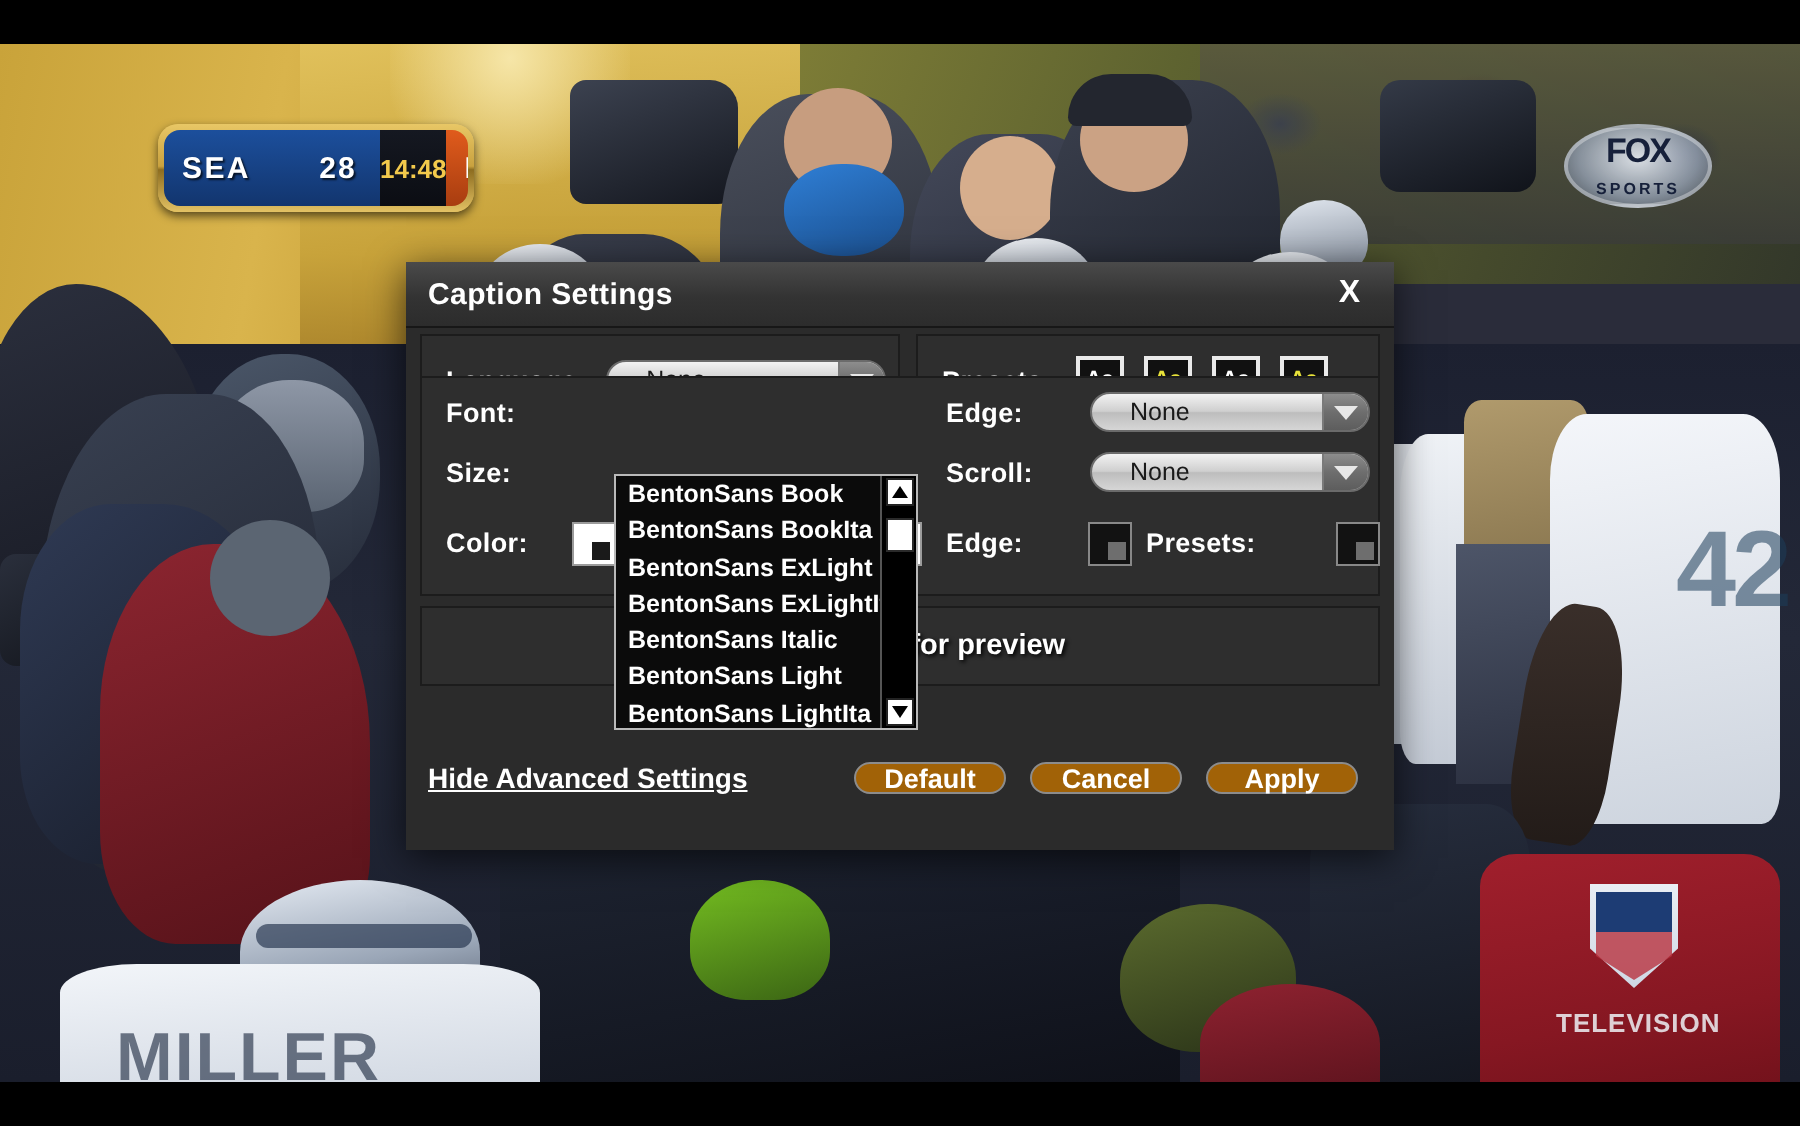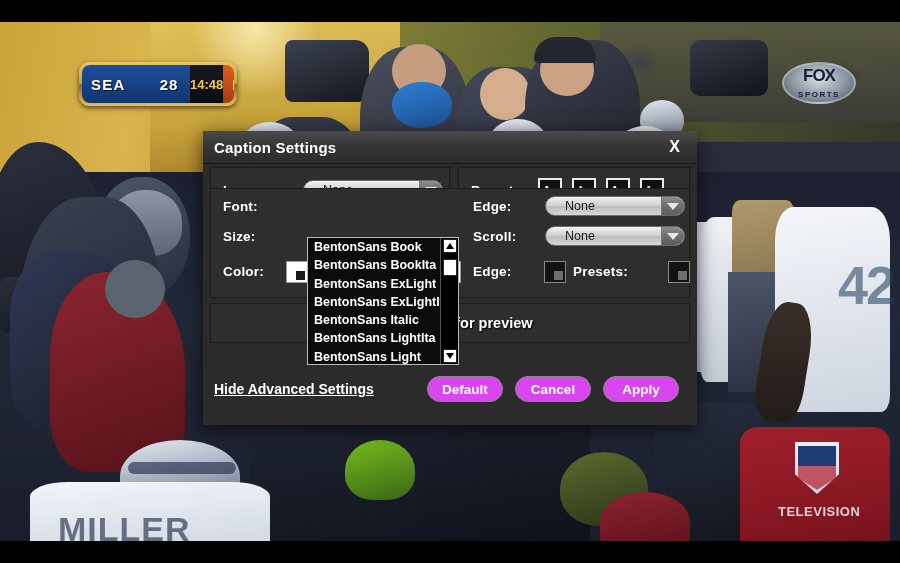--- a/index.html
+++ b/index.html
@@ -239,23 +239,23 @@
   
   #bottomBar {
     position:absolute; left:0; top:222px; width:494px; height:72px;
     display:flex; align-items:center; justify-content:space-between;
     padding: 0 18px 0 11px;
     background:#2b2b2b;
   }
   #advLink { color:#fff; font-size:14px; font-weight:700; text-decoration:underline; cursor:pointer; }
   #btns { display:flex; gap:12px; }
   .btn {
-    min-width: 76px; height: 26px; padding: 0 12px;
+    min-width: 76px; height: 16px; padding: 0 12px;
     border: 1px solid #8c8c8c; border-radius: 13px;
-    background: #d946ef;
+    background: #a16207;
     color: #fff; font-size: 13.5px; font-weight:700;
     display:flex; align-items:center; justify-content:center; cursor:pointer;text-align:right;
   }
 
   
   #fontList {
     position:absolute; left:87px; top:106px; width:152px; height:128px;
     background:#0b0b0b; border:1px solid #b9b9b9;
     z-index: 55; overflow:hidden;margin-left:17px;
   }
@@ -437,22 +437,22 @@
       </div>
     </div>
 
     <div id="fontList">
       <div id="fontItems">
           <div class="fitem">BentonSans Book</div>
           <div class="fitem">BentonSans BookIta</div>
           <div class="fitem">BentonSans ExLight</div>
           <div class="fitem">BentonSans ExLightIta</div>
           <div class="fitem">BentonSans Italic</div>
+          <div class="fitem">BentonSans Light</div>
           <div class="fitem">BentonSans LightIta</div>
-          <div class="fitem">BentonSans Light</div>
         </div>
       <div id="fontScroll">
         <div class="sbtn">
             <i class="up"></i>
           </div>
         <div class="sbtn">
             <i class="dn"></i>
           </div>
         <div id="sthumb"></div>
       </div>

